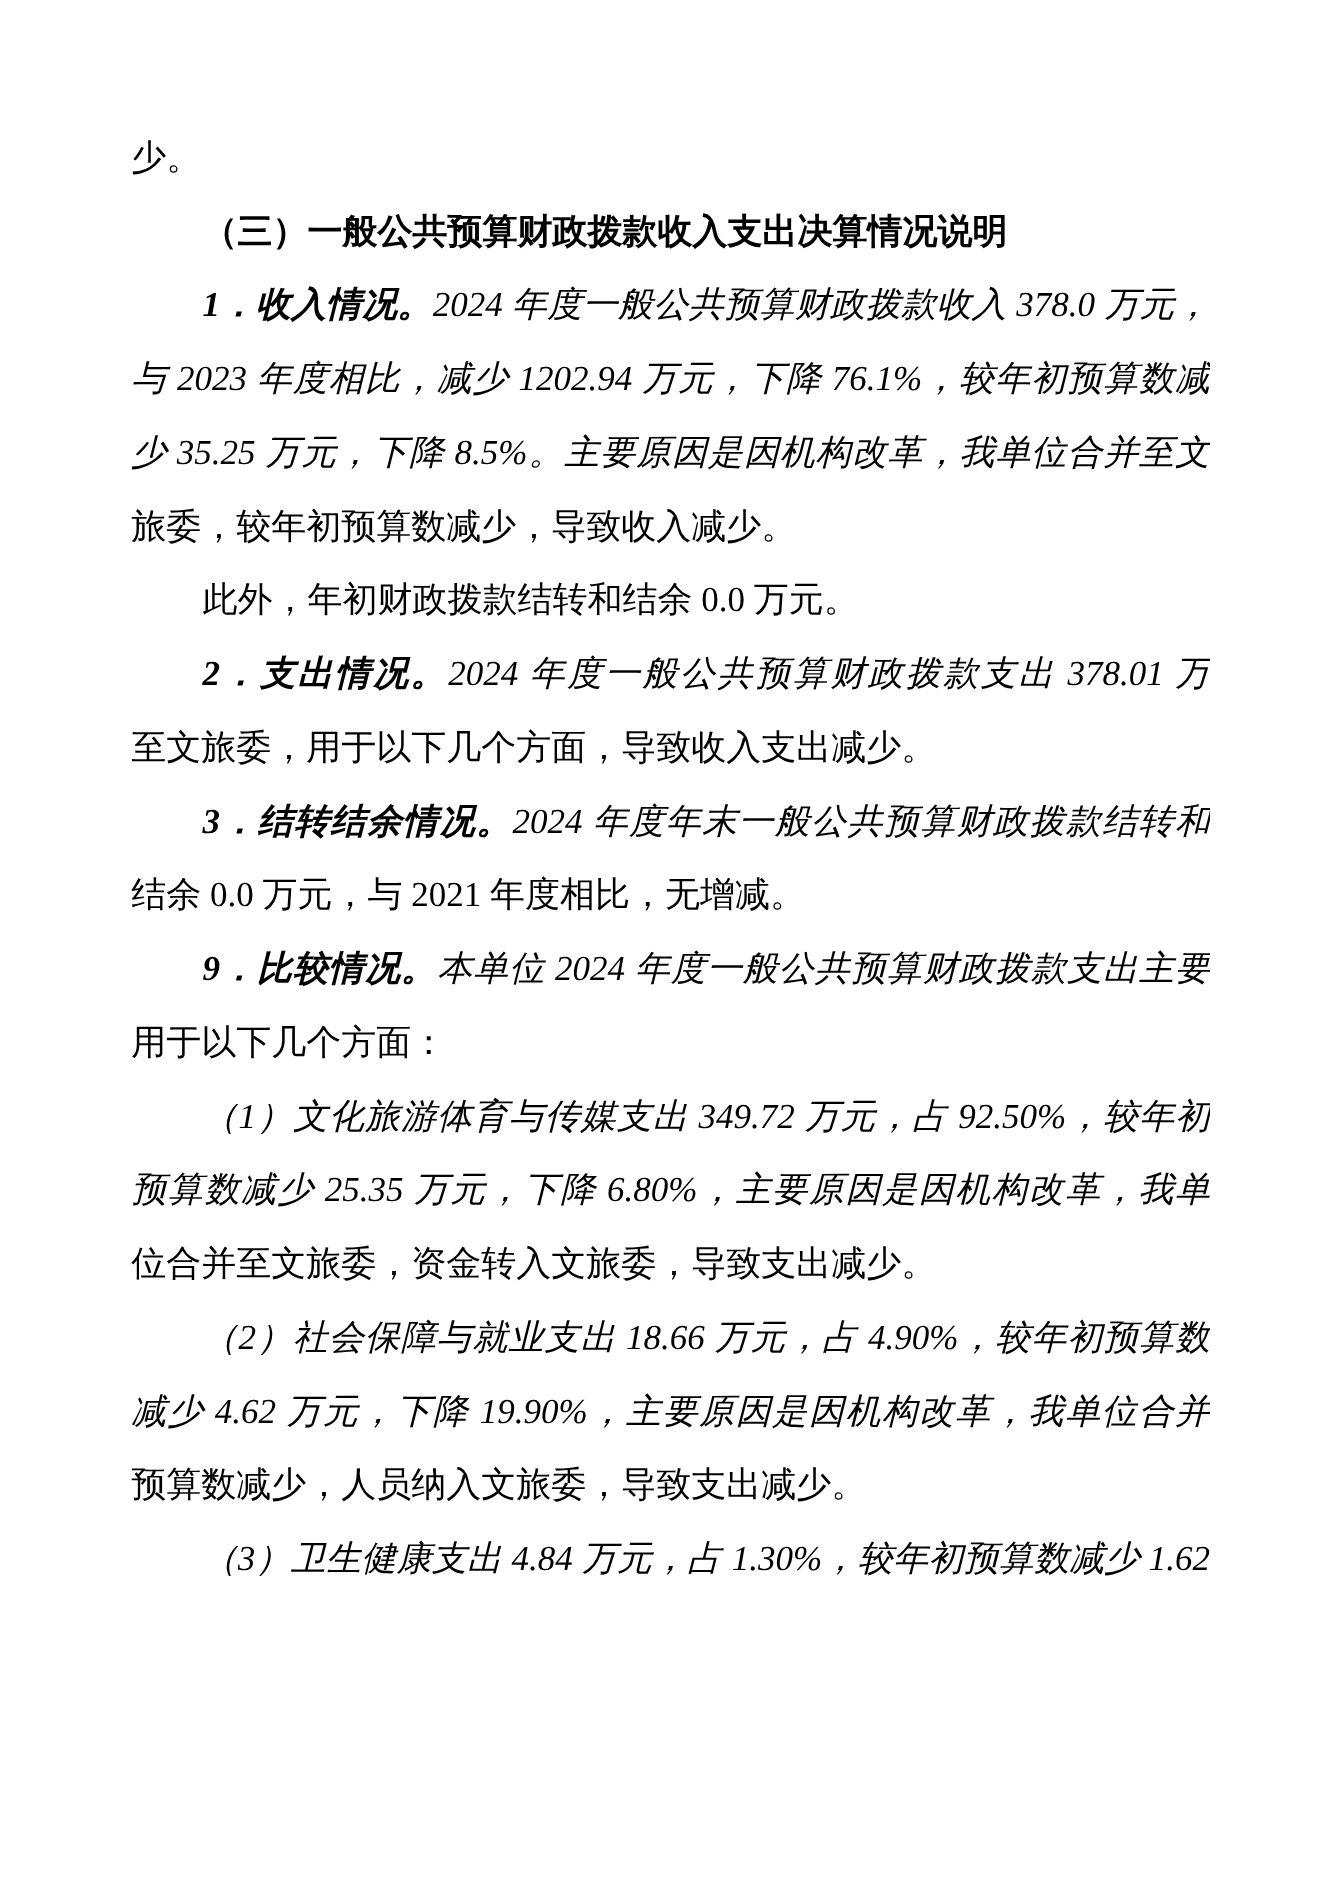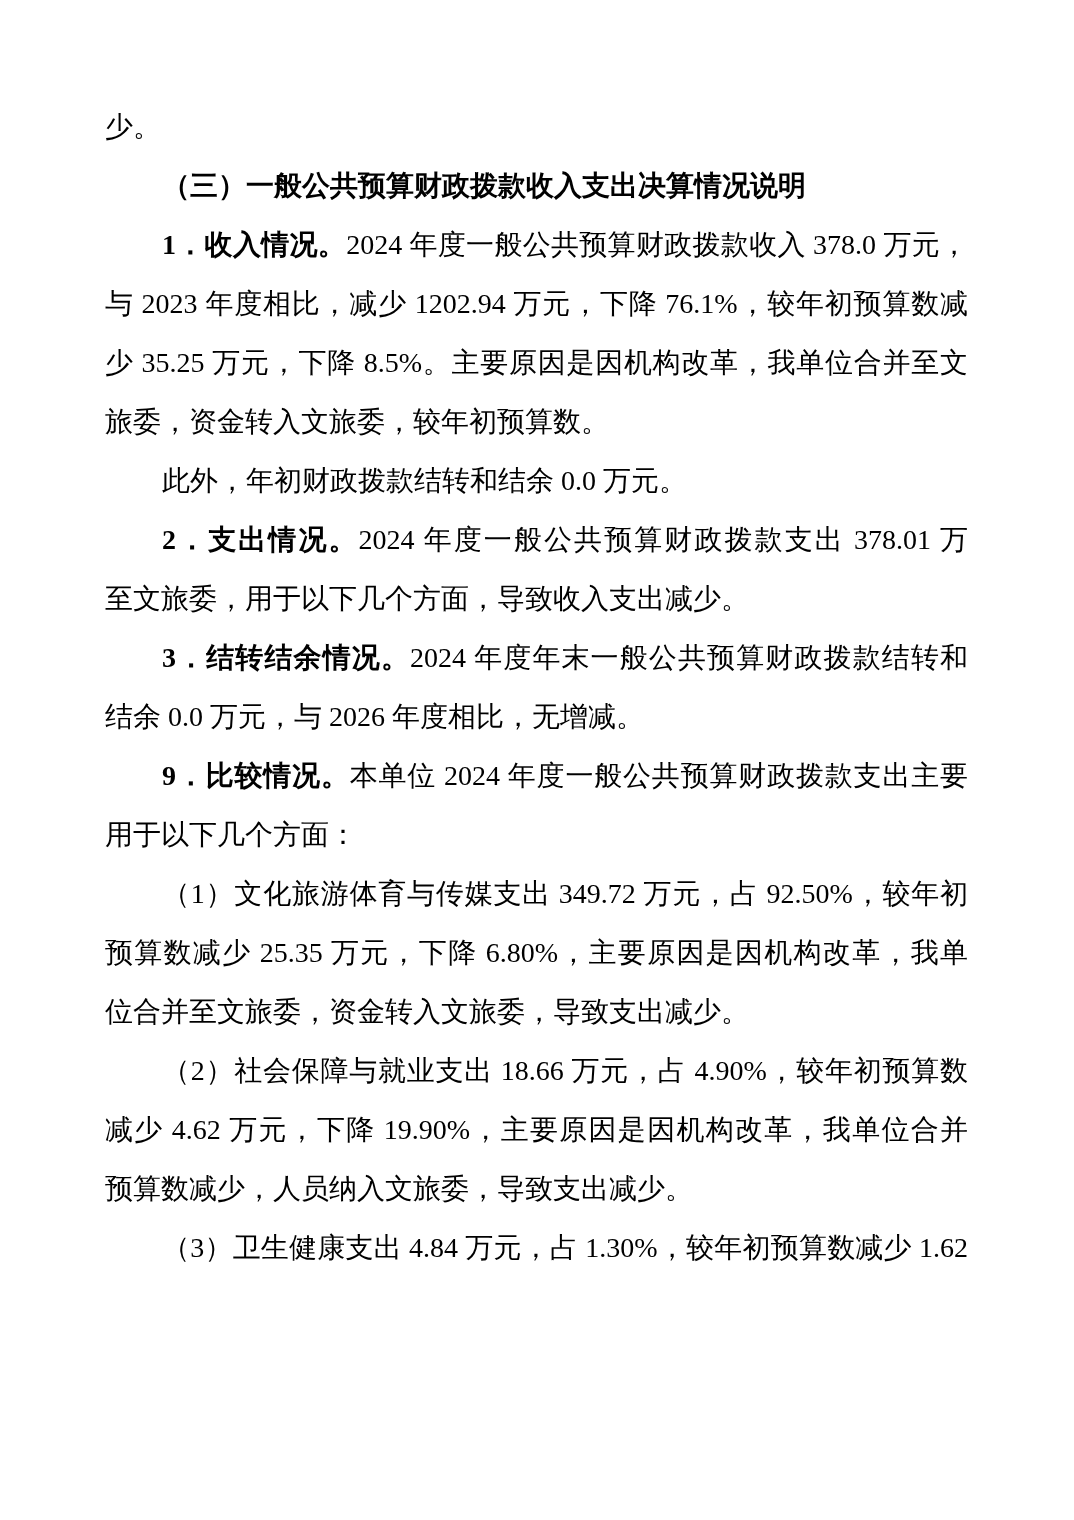--- a/index.html
+++ b/index.html
@@ -21,43 +21,44 @@
   }
   .text-line {
     height: 59px;
     line-height: 59px;
     overflow: hidden;
     text-align: left;
   }
   .text-line.justify {
     text-align: justify;
     text-align-last: justify;
+    font-style: italic;
   }
   .text-line.indent {
     padding-left: 57px;
   }
   .seg { font-weight: normal; }
   .seg.bold { font-weight: 700; }
 </style>
 </head>
 <body>
 
 <div class="page">
   <div id="doc-body" style="color: rgb(0, 0, 0);">
       <div class="text-line"><span class="seg">少。</span></div>
       <div class="text-line indent"><span class="seg bold">（三）一般公共预算财政拨款收入支出决算情况说明</span></div>
       <div class="text-line indent justify"><span class="seg bold">1．收入情况。</span><span class="seg">2024 年度一般公共预算财政拨款收入 378.0 万元，</span></div>
       <div class="text-line justify"><span class="seg">与 2023 年度相比，减少 1202.94 万元，下降 76.1%，较年初预算数减</span></div>
       <div class="text-line justify"><span class="seg">少 35.25 万元，下降 8.5%。主要原因是因机构改革，我单位合并至文</span></div>
-      <div class="text-line"><span class="seg">旅委，资金转入文旅委，较年初预算数。</span></div>
+      <div class="text-line"><span class="seg">旅委，较年初预算数减少，导致收入减少。</span></div>
       <div class="text-line indent"><span class="seg">此外，年初财政拨款结转和结余 0.0 万元。</span></div>
       <div class="text-line indent justify"><span class="seg bold">2．支出情况。</span><span class="seg">2024 年度一般公共预算财政拨款支出 378.01 万元，</span></div>
       <div class="text-line"><span class="seg">至文旅委，用于以下几个方面，导致收入支出减少。</span></div>
       <div class="text-line indent justify"><span class="seg bold">3．结转结余情况。</span><span class="seg">2024 年度年末一般公共预算财政拨款结转和</span></div>
-      <div class="text-line"><span class="seg">结余 0.0 万元，与 2026 年度相比，无增减。</span></div>
+      <div class="text-line"><span class="seg">结余 0.0 万元，与 2021 年度相比，无增减。</span></div>
       <div class="text-line indent justify"><span class="seg bold">9．比较情况。</span><span class="seg">本单位 2024 年度一般公共预算财政拨款支出主要</span></div>
       <div class="text-line"><span class="seg">用于以下几个方面：</span></div>
       <div class="text-line indent justify"><span class="seg">（1）文化旅游体育与传媒支出 349.72 万元，占 92.50%，较年初</span></div>
       <div class="text-line justify"><span class="seg">预算数减少 25.35 万元，下降 6.80%，主要原因是因机构改革，我单</span></div>
       <div class="text-line"><span class="seg">位合并至文旅委，资金转入文旅委，导致支出减少。</span></div>
       <div class="text-line indent justify"><span class="seg">（2）社会保障与就业支出 18.66 万元，占 4.90%，较年初预算数</span></div>
       <div class="text-line justify"><span class="seg">减少 4.62 万元，下降 19.90%，主要原因是因机构改革，我单位合并</span></div>
       <div class="text-line"><span class="seg">预算数减少，人员纳入文旅委，导致支出减少。</span></div>
       <div class="text-line indent justify"><span class="seg">（3）卫生健康支出 4.84 万元，占 1.30%，较年初预算数减少 1.62</span></div>
     </div>

